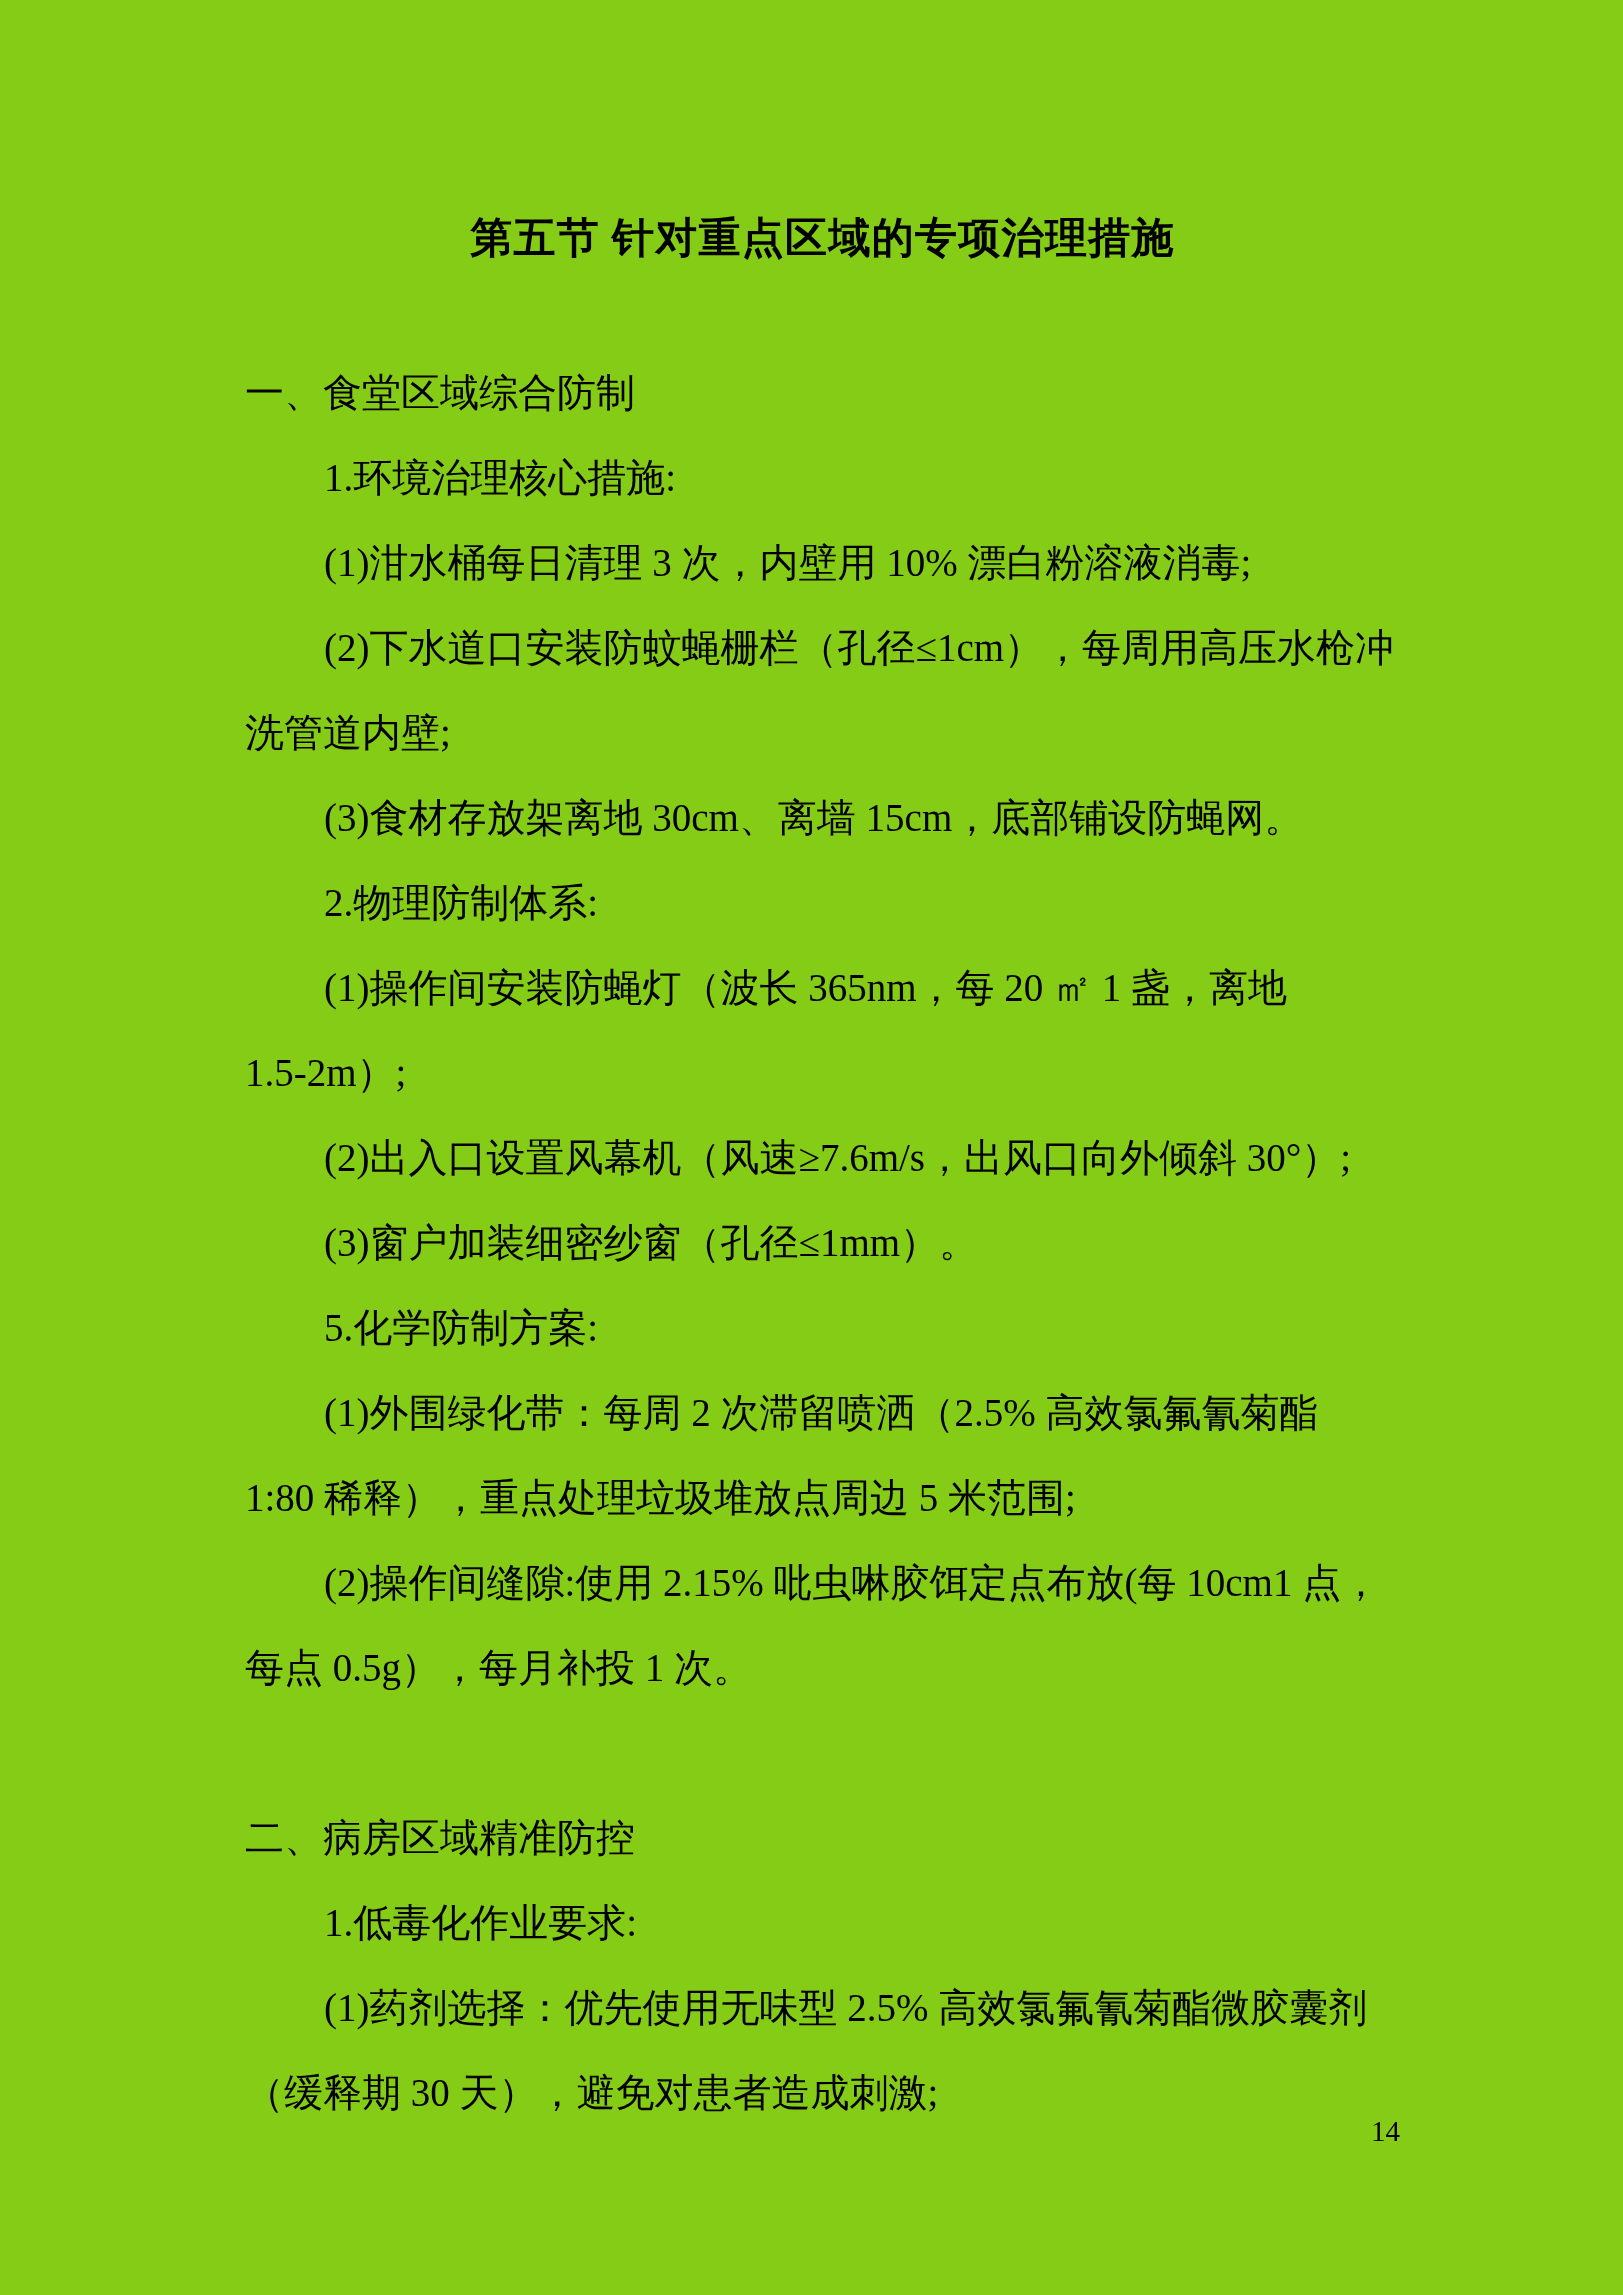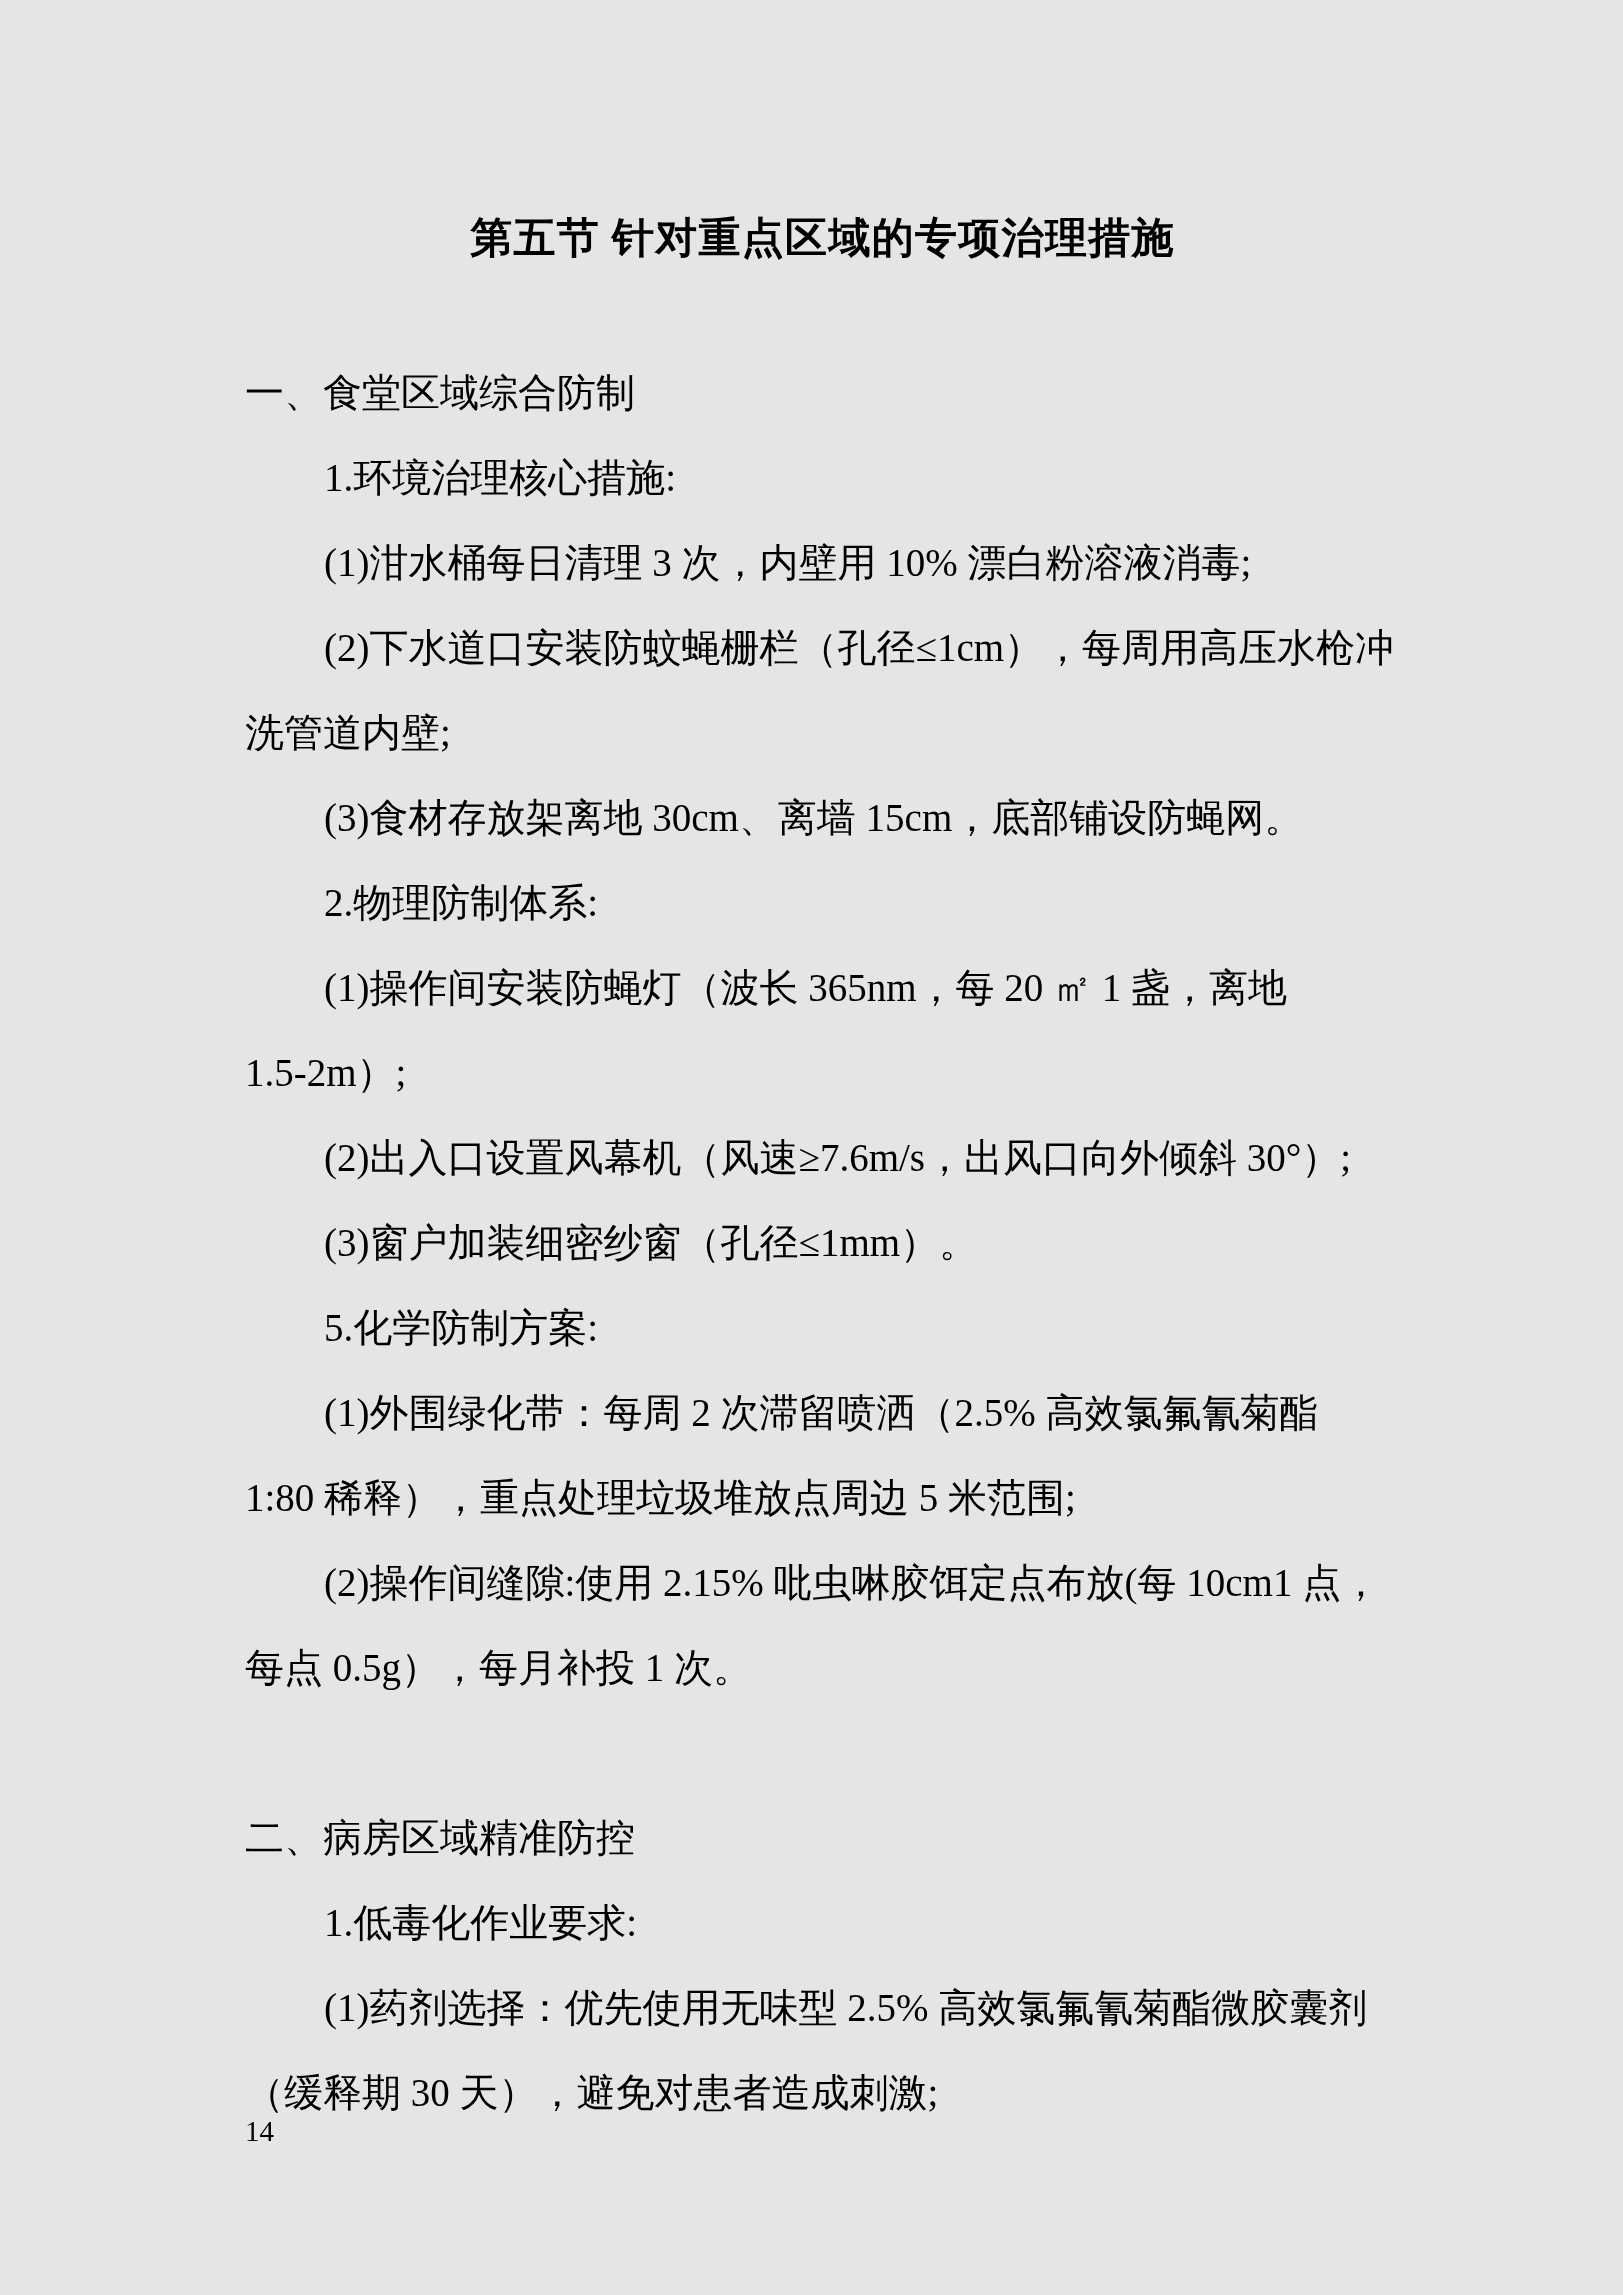--- a/index.html
+++ b/index.html
@@ -4,21 +4,21 @@
 <style>
   html, body {
     margin: 0;
     padding: 0;
     background: #ffffff;
   }
   .page {
     position: relative;
     width: 1623px;
     height: 2295px;
-    background: #e5e5e5;
+    background: #84cc16;
     font-family: "Liberation Serif", "DejaVu Serif", serif;
     color: #000000;
     overflow: hidden;
   }
   .doc-title {
     position: absolute;
     top: 196px;
     left: 245px;
     width: 1155px;
     height: 85px;
@@ -53,21 +53,21 @@
   .gap-before {
     margin-top: 85px; 
   }
   .page-number {
     position: absolute;
     top: 2112px;
     left: 245px;
     width: 1155px;
     height: 39px;
     line-height: 39px;
-    text-align: left;
+    text-align: right;
     font-size: 29px;
   }
 </style>
 </head>
 <body>
 
 <div class="page">
 
   <h1 class="doc-title">第五节 针对重点区域的专项治理措施</h1>
 

